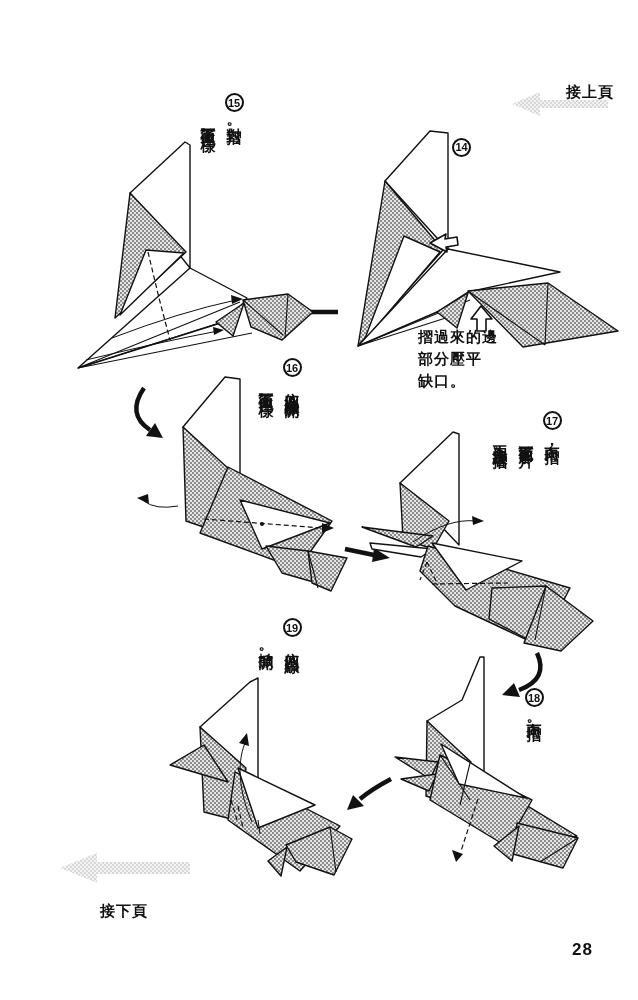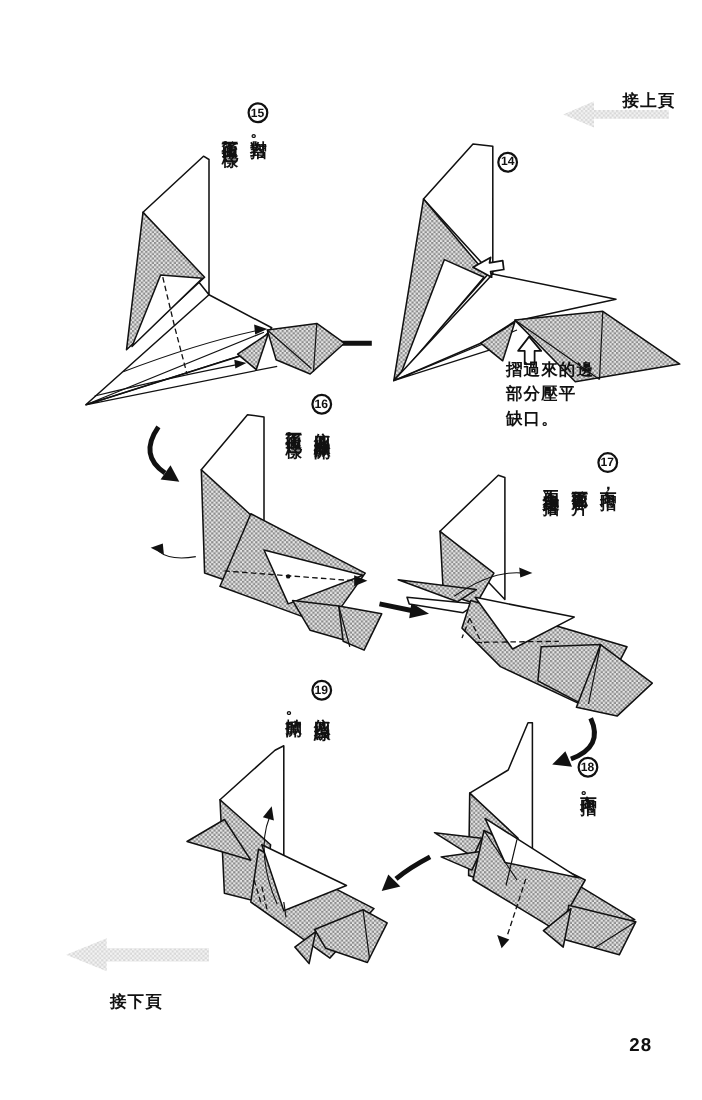--- a/index.html
+++ b/index.html
@@ -181,21 +181,21 @@
   <div class="hcap" style="left:566px;top:81px;">接上頁</div>
 
   <div class="vcap" style="left:195px;top:93px;width:52px;height:150px;">
     <div class="col"><span class="circ">15</span><span>對摺。</span></div>
     <div class="col pad">後面也一樣。</div>
   </div>
 
   <div class="badge-abs" style="left:452px;top:101px;margin-top:36px;">
     <span class="circ">14</span>
   </div>
-  <div class="hcap" style="left:418px;top:326px;margin-left:42px;">
+  <div class="hcap" style="left:418px;top:326px;">
     <span>摺過來的邊</span><br>
     <span>部分壓平</span><br>
     <span>缺口。</span>
   </div>
 
   <div class="vcap" style="left:253px;top:358px;width:52px;height:170px;">
     <div class="col"><span class="circ">16</span><span>依凹凸線掀開，</span></div>
     <div class="col pad">後面也一樣。</div>
   </div>
 

